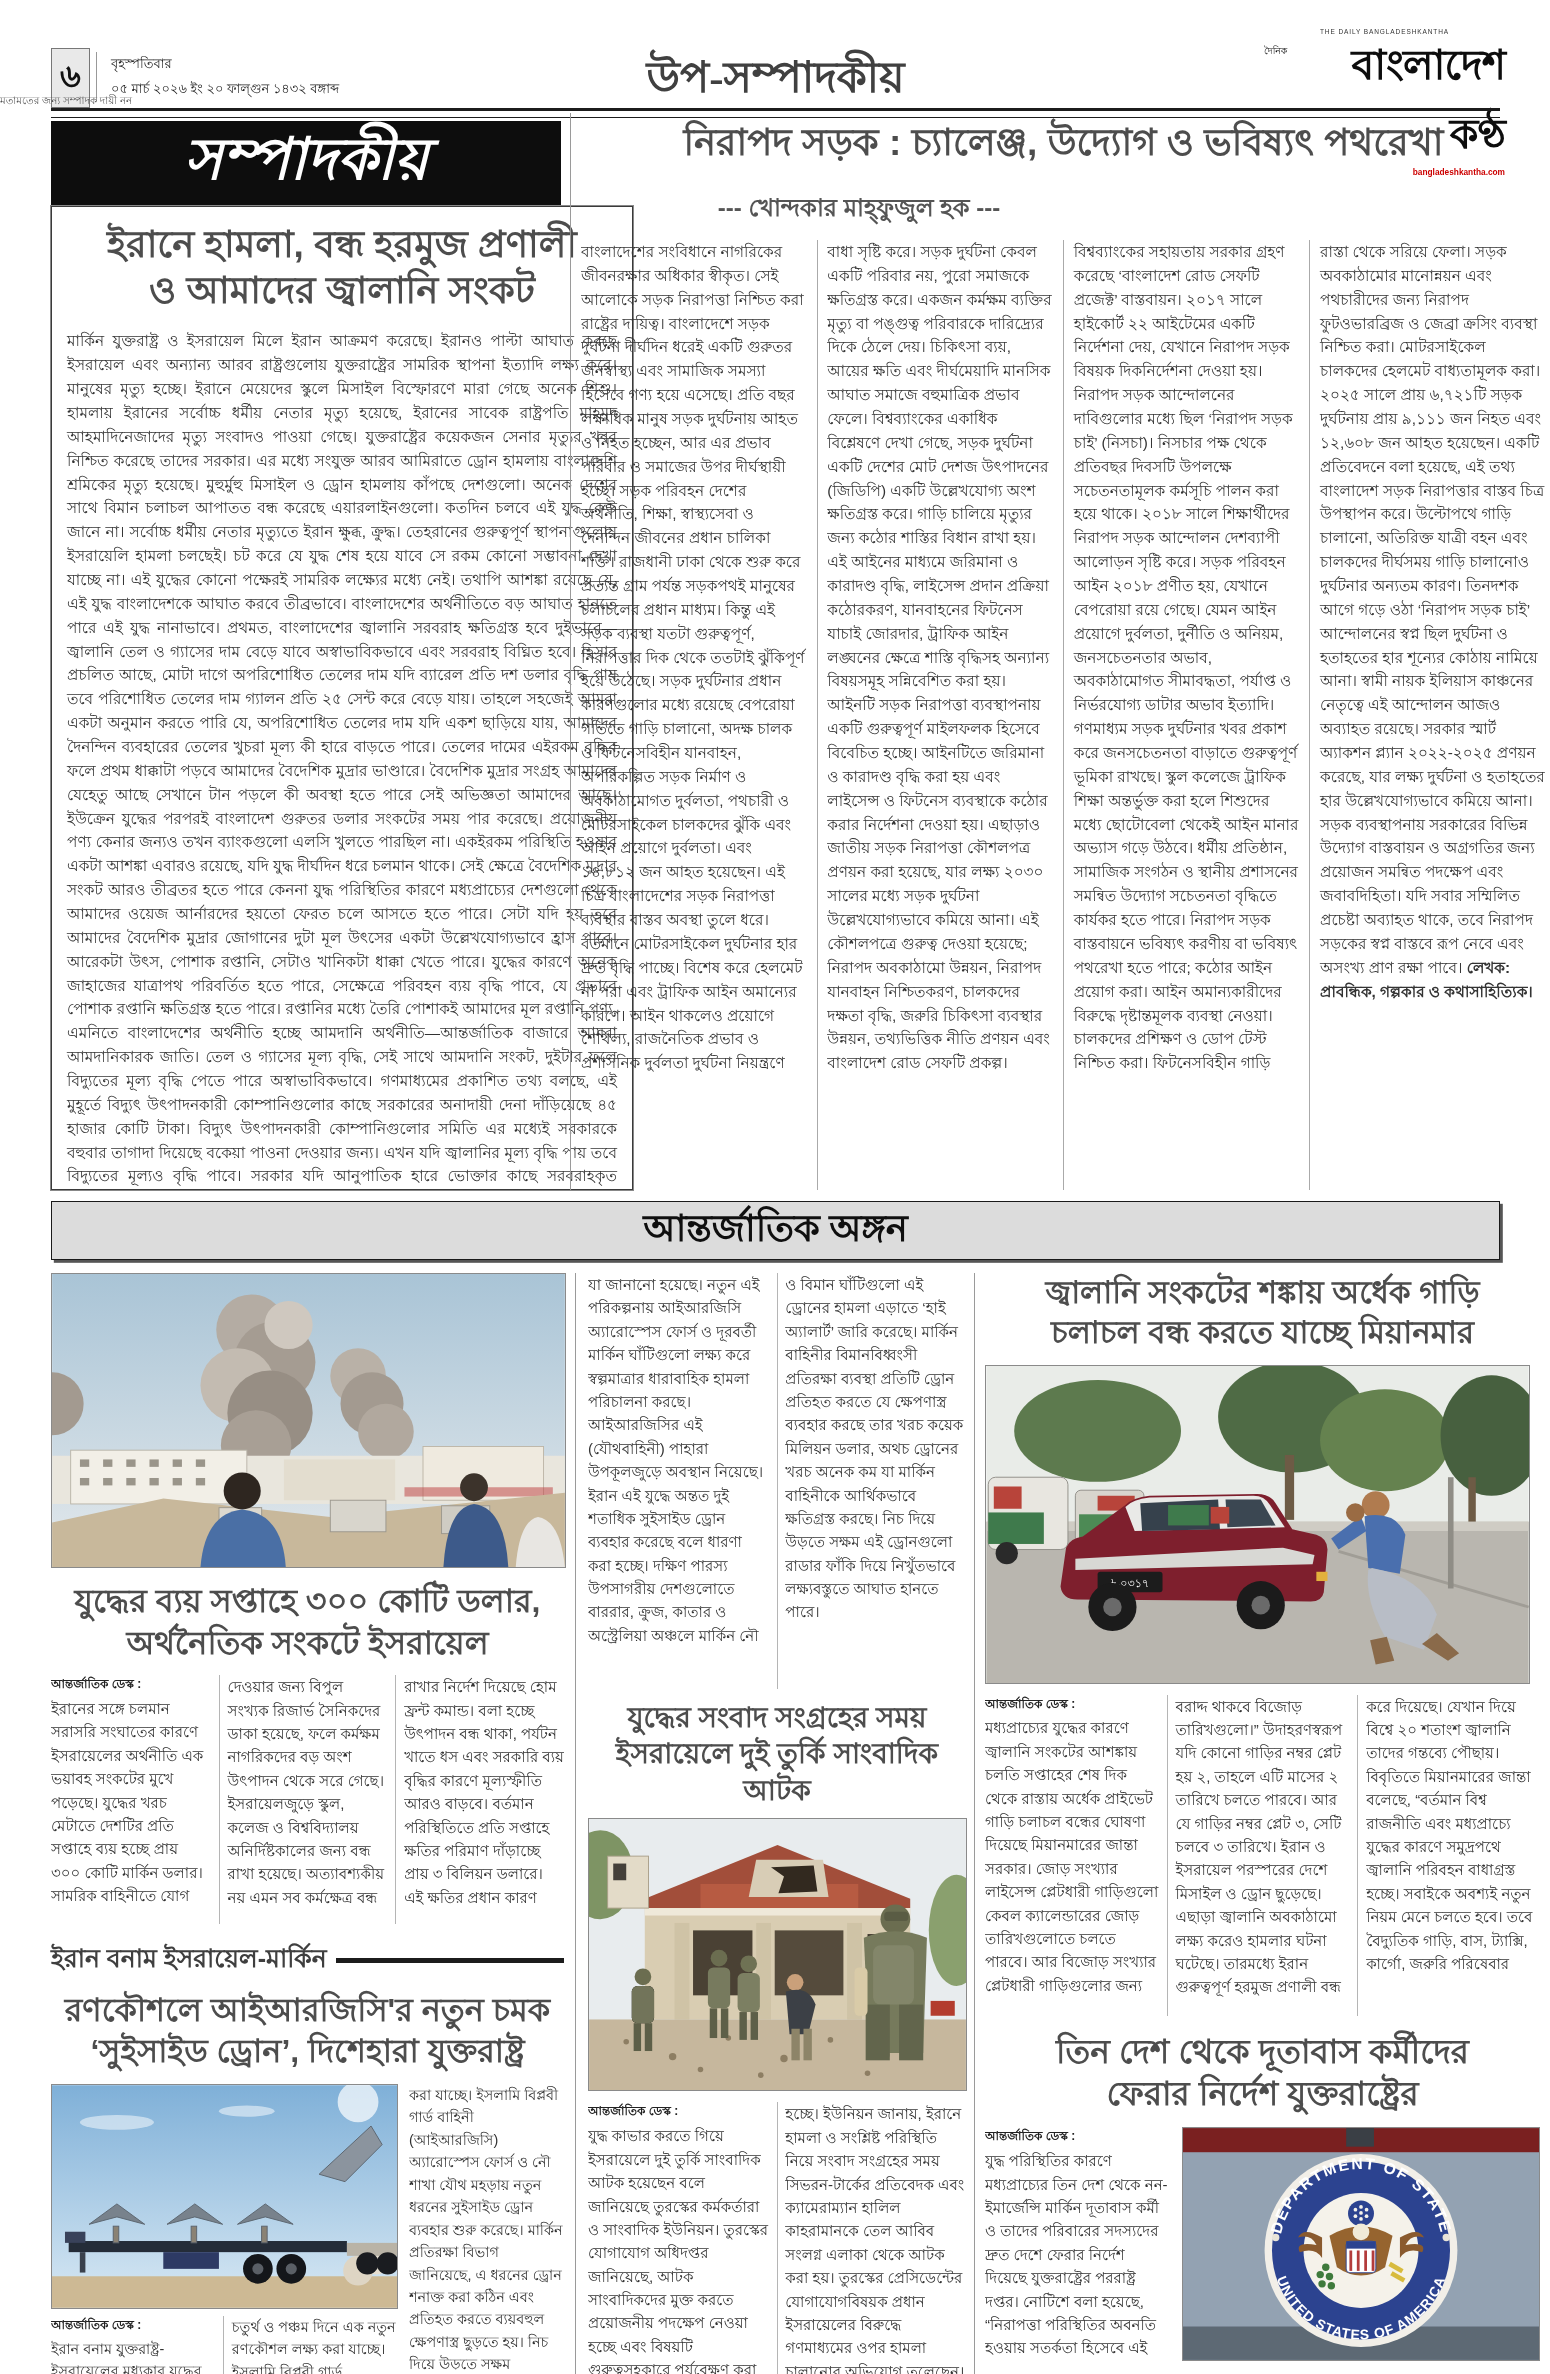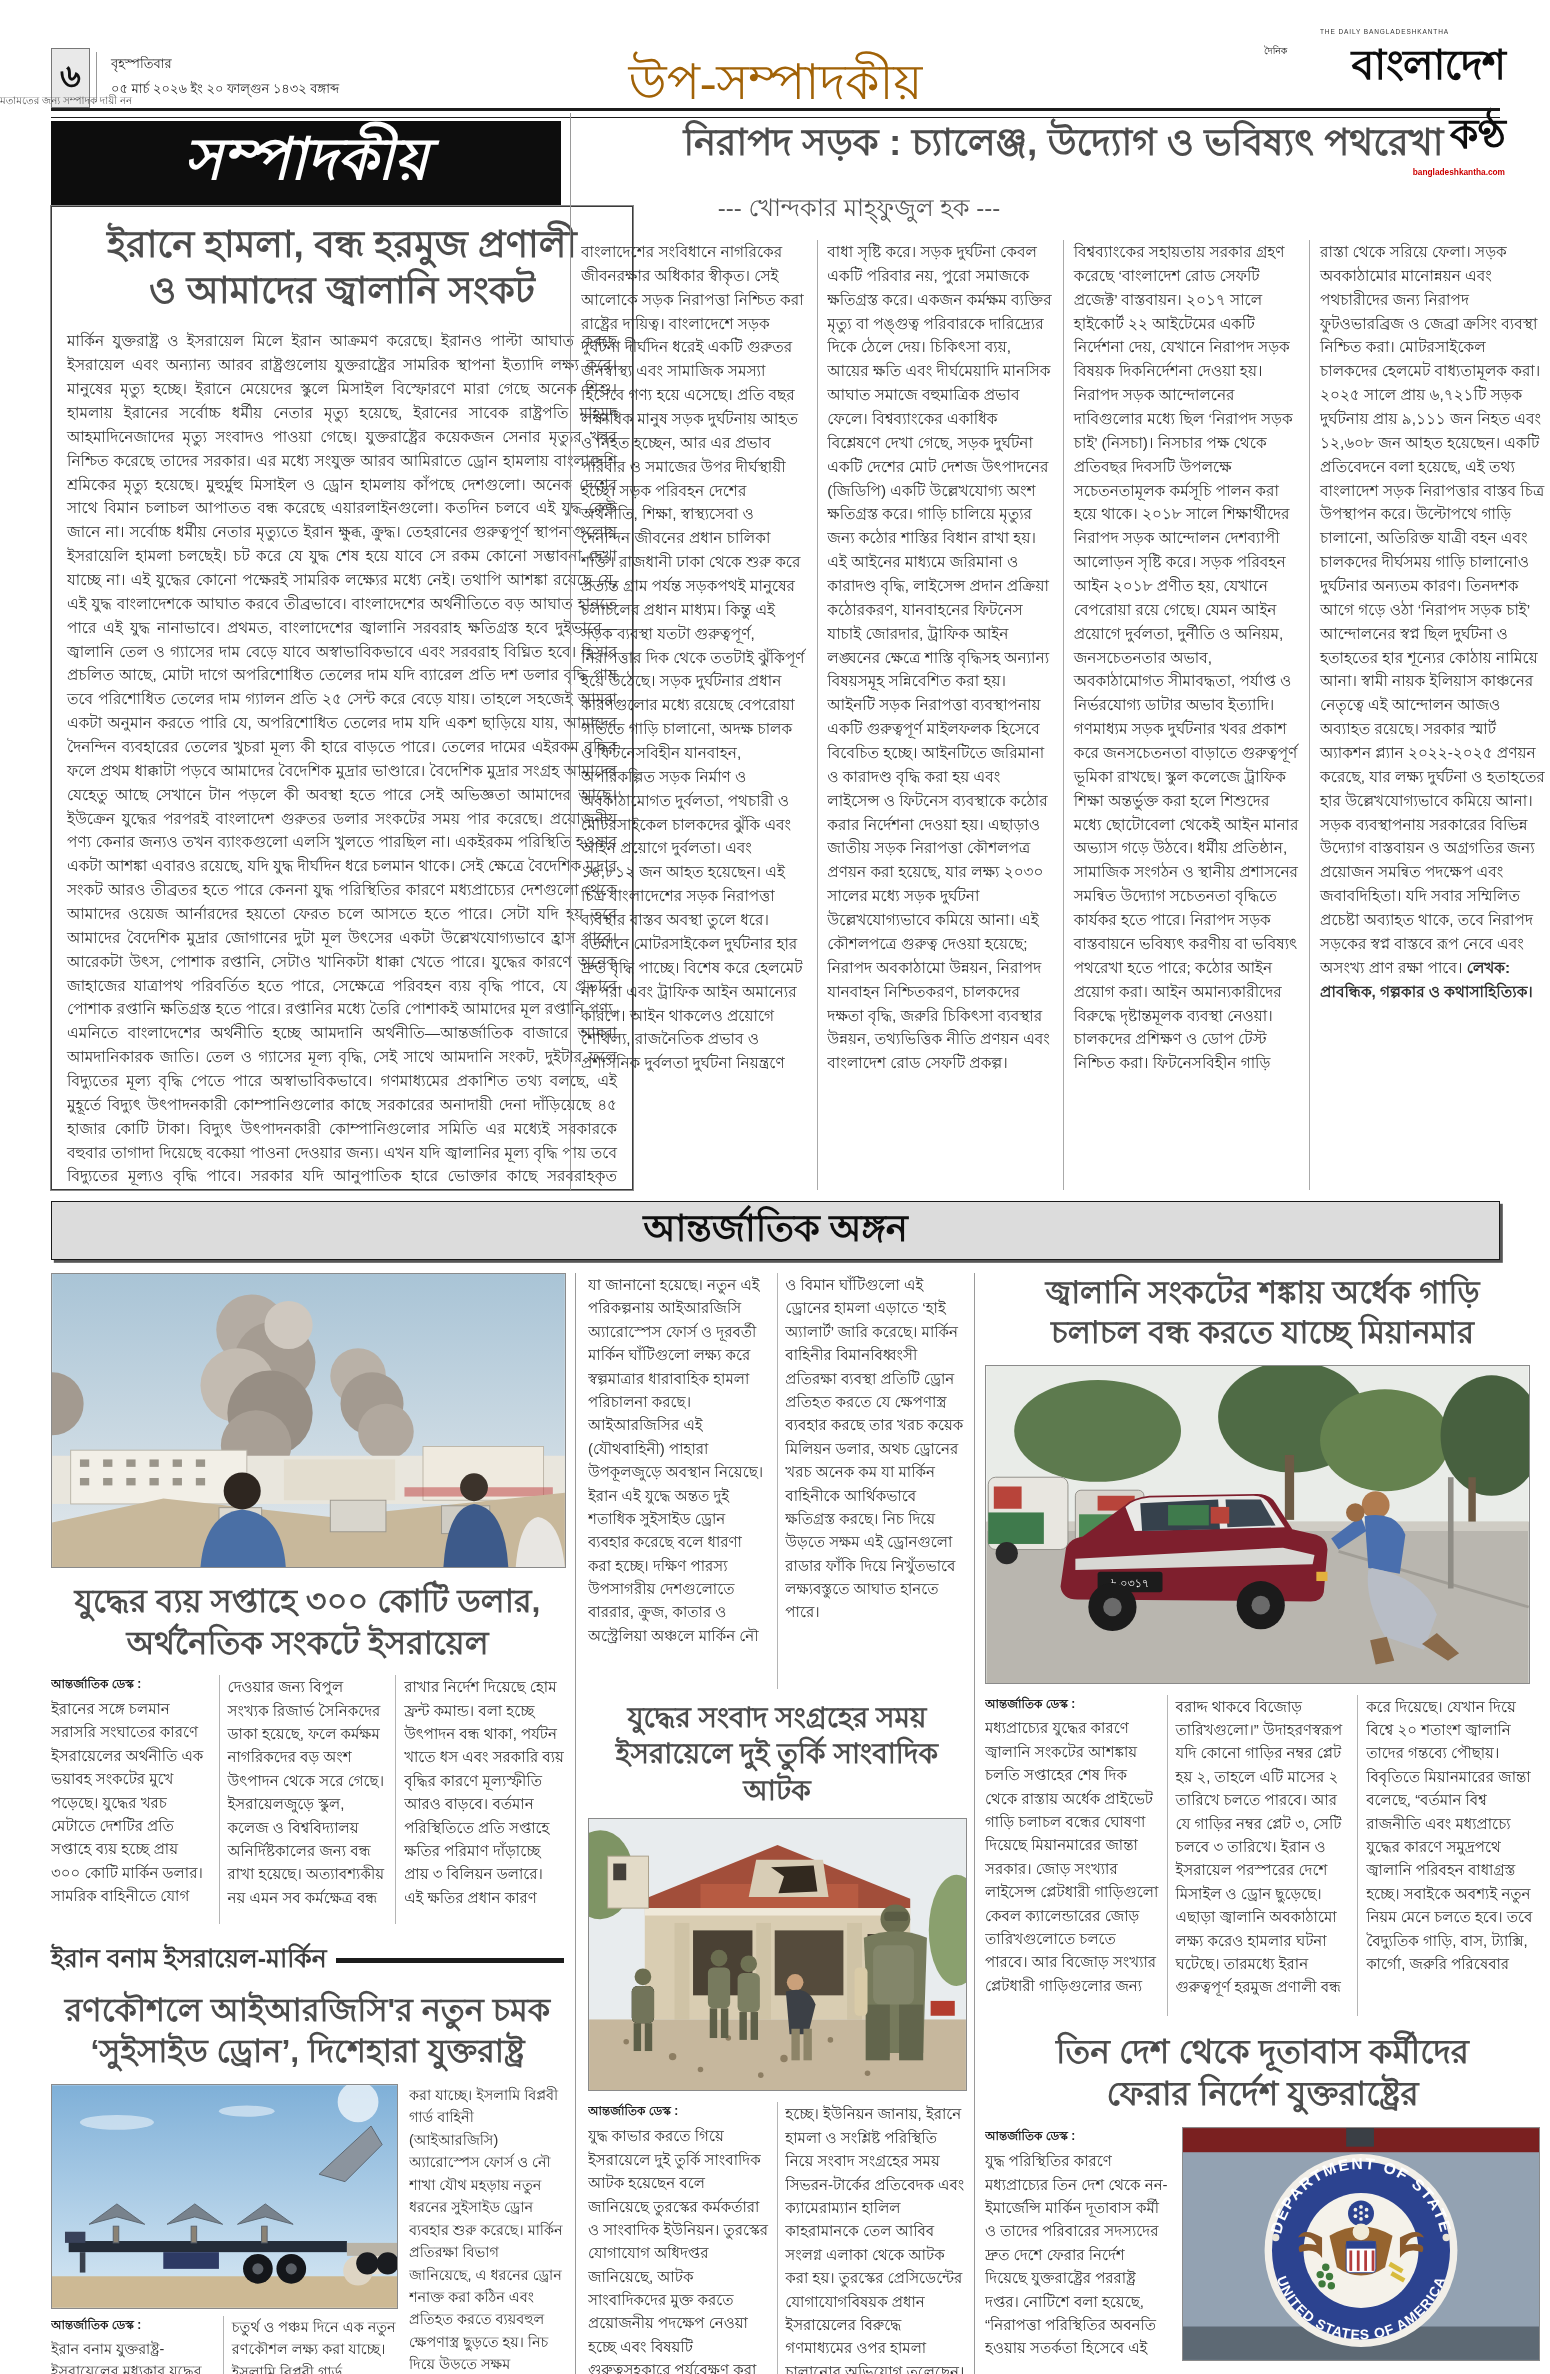--- a/index.html
+++ b/index.html
@@ -3,42 +3,42 @@
 <meta charset="utf-8">
 <style>
   html,body{margin:0;padding:0;background:#ffffff;}
   body{font-family:"Liberation Sans",sans-serif;color:#2e2e2e;}
   #page{position:relative;width:1551px;height:2375px;background:#fff;overflow:hidden;}
   .abs{position:absolute;}
   
   .pagenum-box{left:51px;top:48px;width:37px;height:58px;background:#e9e9e9;border:0.9px solid #777;
     display:flex;align-items:center;justify-content:center;font-size:32px;font-weight:bold;color:#111;}
   .dateblock{left:96px;top:52px;font-size:13px;color:#222;line-height:1.9;border-left:0.9px solid #999;padding-left:14px;}
-  .section-title{left:0;top:45px;width:1551px;text-align:center;font-size:49px;font-weight:normal;color:#a16207;
+  .section-title{left:0;top:45px;width:1551px;text-align:center;font-size:43px;font-weight:bold;color:#404040;
     font-family:"Liberation Serif",serif;}
   .section-tagline{left:0;top:93px;width:1314px;text-align:left;font-size:10.2px;color:#555;}
   .masthead{right:46px;top:28px;width:241px;text-align:right;}
   .masthead .tiny-top{font-size:6.5px;color:#333;letter-spacing:0.9px;text-align:center;margin-bottom:-1.9px;}
   .masthead .daily{font-size:9.3px;font-weight:normal;color:#111;float:left;margin-top:11px;}
   .masthead .name{font-size:41px;font-weight:900;color:#0d0d0d;font-family:"Liberation Serif",serif;letter-spacing:-0.9px;}
   .masthead .site{font-size:8.3px;font-weight:bold;text-align:right;margin-top:-3.7px;}
   .header-rule{left:51px;top:108px;width:1449px;height:5.6px;border-top:3.7px solid #1c1c1c;border-bottom:0.9px solid #1c1c1c;}
   
   .ed-banner{left:51px;top:121px;width:510px;height:85px;background:#0d0d0d;color:#fff;
     display:flex;align-items:center;justify-content:center;font-size:58px;font-weight:bold;
     font-family:"Liberation Serif",serif;font-style:italic;}
   .ed-box{left:51px;top:206px;width:582px;height:984px;border:1.9px solid #3a3a3a;outline:0.9px solid #888;
     box-sizing:border-box;padding:9.3px 15px;overflow:hidden;background:#fff;}
   .ed-headline{text-align:center;font-size:37px;line-height:1.25;color:#4d4d4d;font-weight:bold;margin:5.6px 0 15px 0;}
   .bodytext{font-size:15.3px;line-height:1.56;text-align:justify;color:#333;}
   
   .vline{background:#9a9a9a;width:0.9px;}
   .oped{left:581px;top:113px;width:965px;height:1077px;overflow:hidden;}
   .oped-headline{text-align:center;font-size:37px;font-weight:bold;color:#4d4d4d;}
-  .oped-byline{font-size:24px;font-weight:normal;color:#555;margin:13px 0 8px 37px;width:482px;text-align:center;}
+  .oped-byline{font-size:24px;font-weight:bold;color:#555;margin:13px 0 8px 37px;width:482px;text-align:center;}
   .oped-cols{column-count:4;column-gap:20.4px;column-rule:0.9px solid #aaa;height:972px;overflow:hidden;margin-top:11px;}
   .oped-cols .bodytext{font-size:15.3px;}
   .author-note{font-weight:bold;}
   
   .intl-banner{left:51px;top:1201px;width:1449px;height:59px;background:#dcdcdc;border:1.9px solid #1a1a1a;
     box-shadow:2.8px 2.8px 0 #555;box-sizing:border-box;display:flex;align-items:center;justify-content:center;
     font-size:37px;font-weight:900;color:#0f0f0f;font-family:"Liberation Serif",serif;}
   
   .art-headline{text-align:center;font-weight:bold;color:#4d4d4d;line-height:1.3;}
   .dateline{font-weight:bold;color:#222;font-size:12px;margin-bottom:1.9px;}

